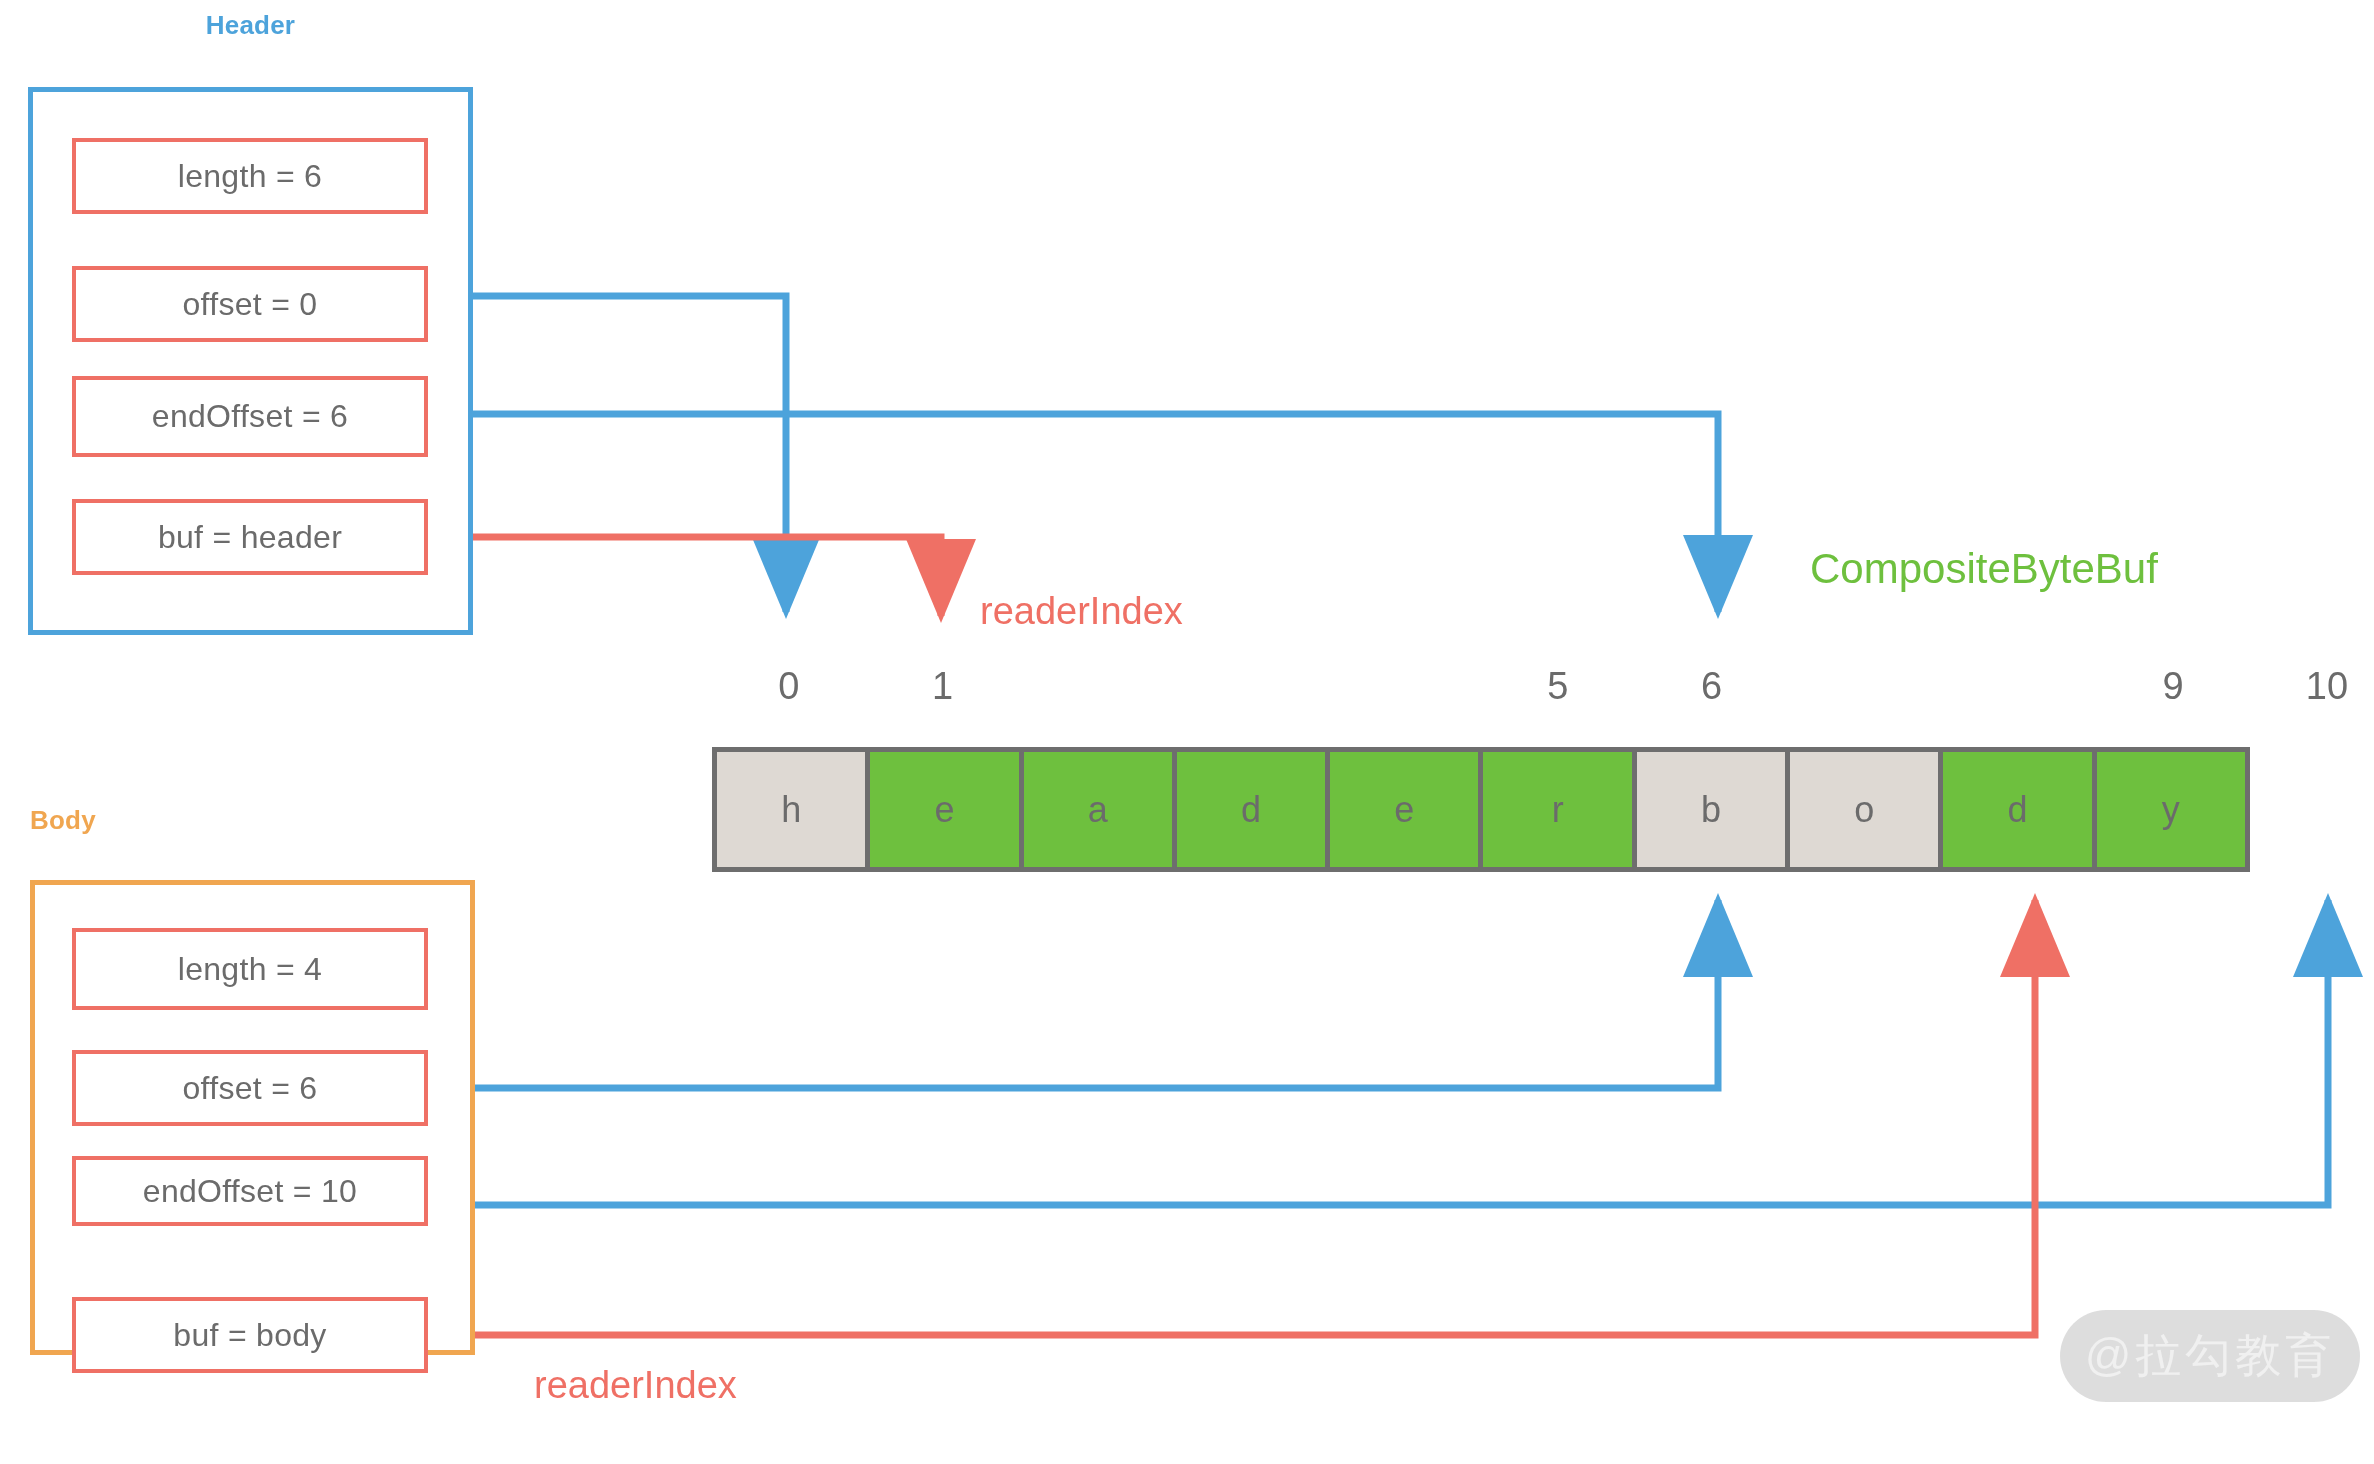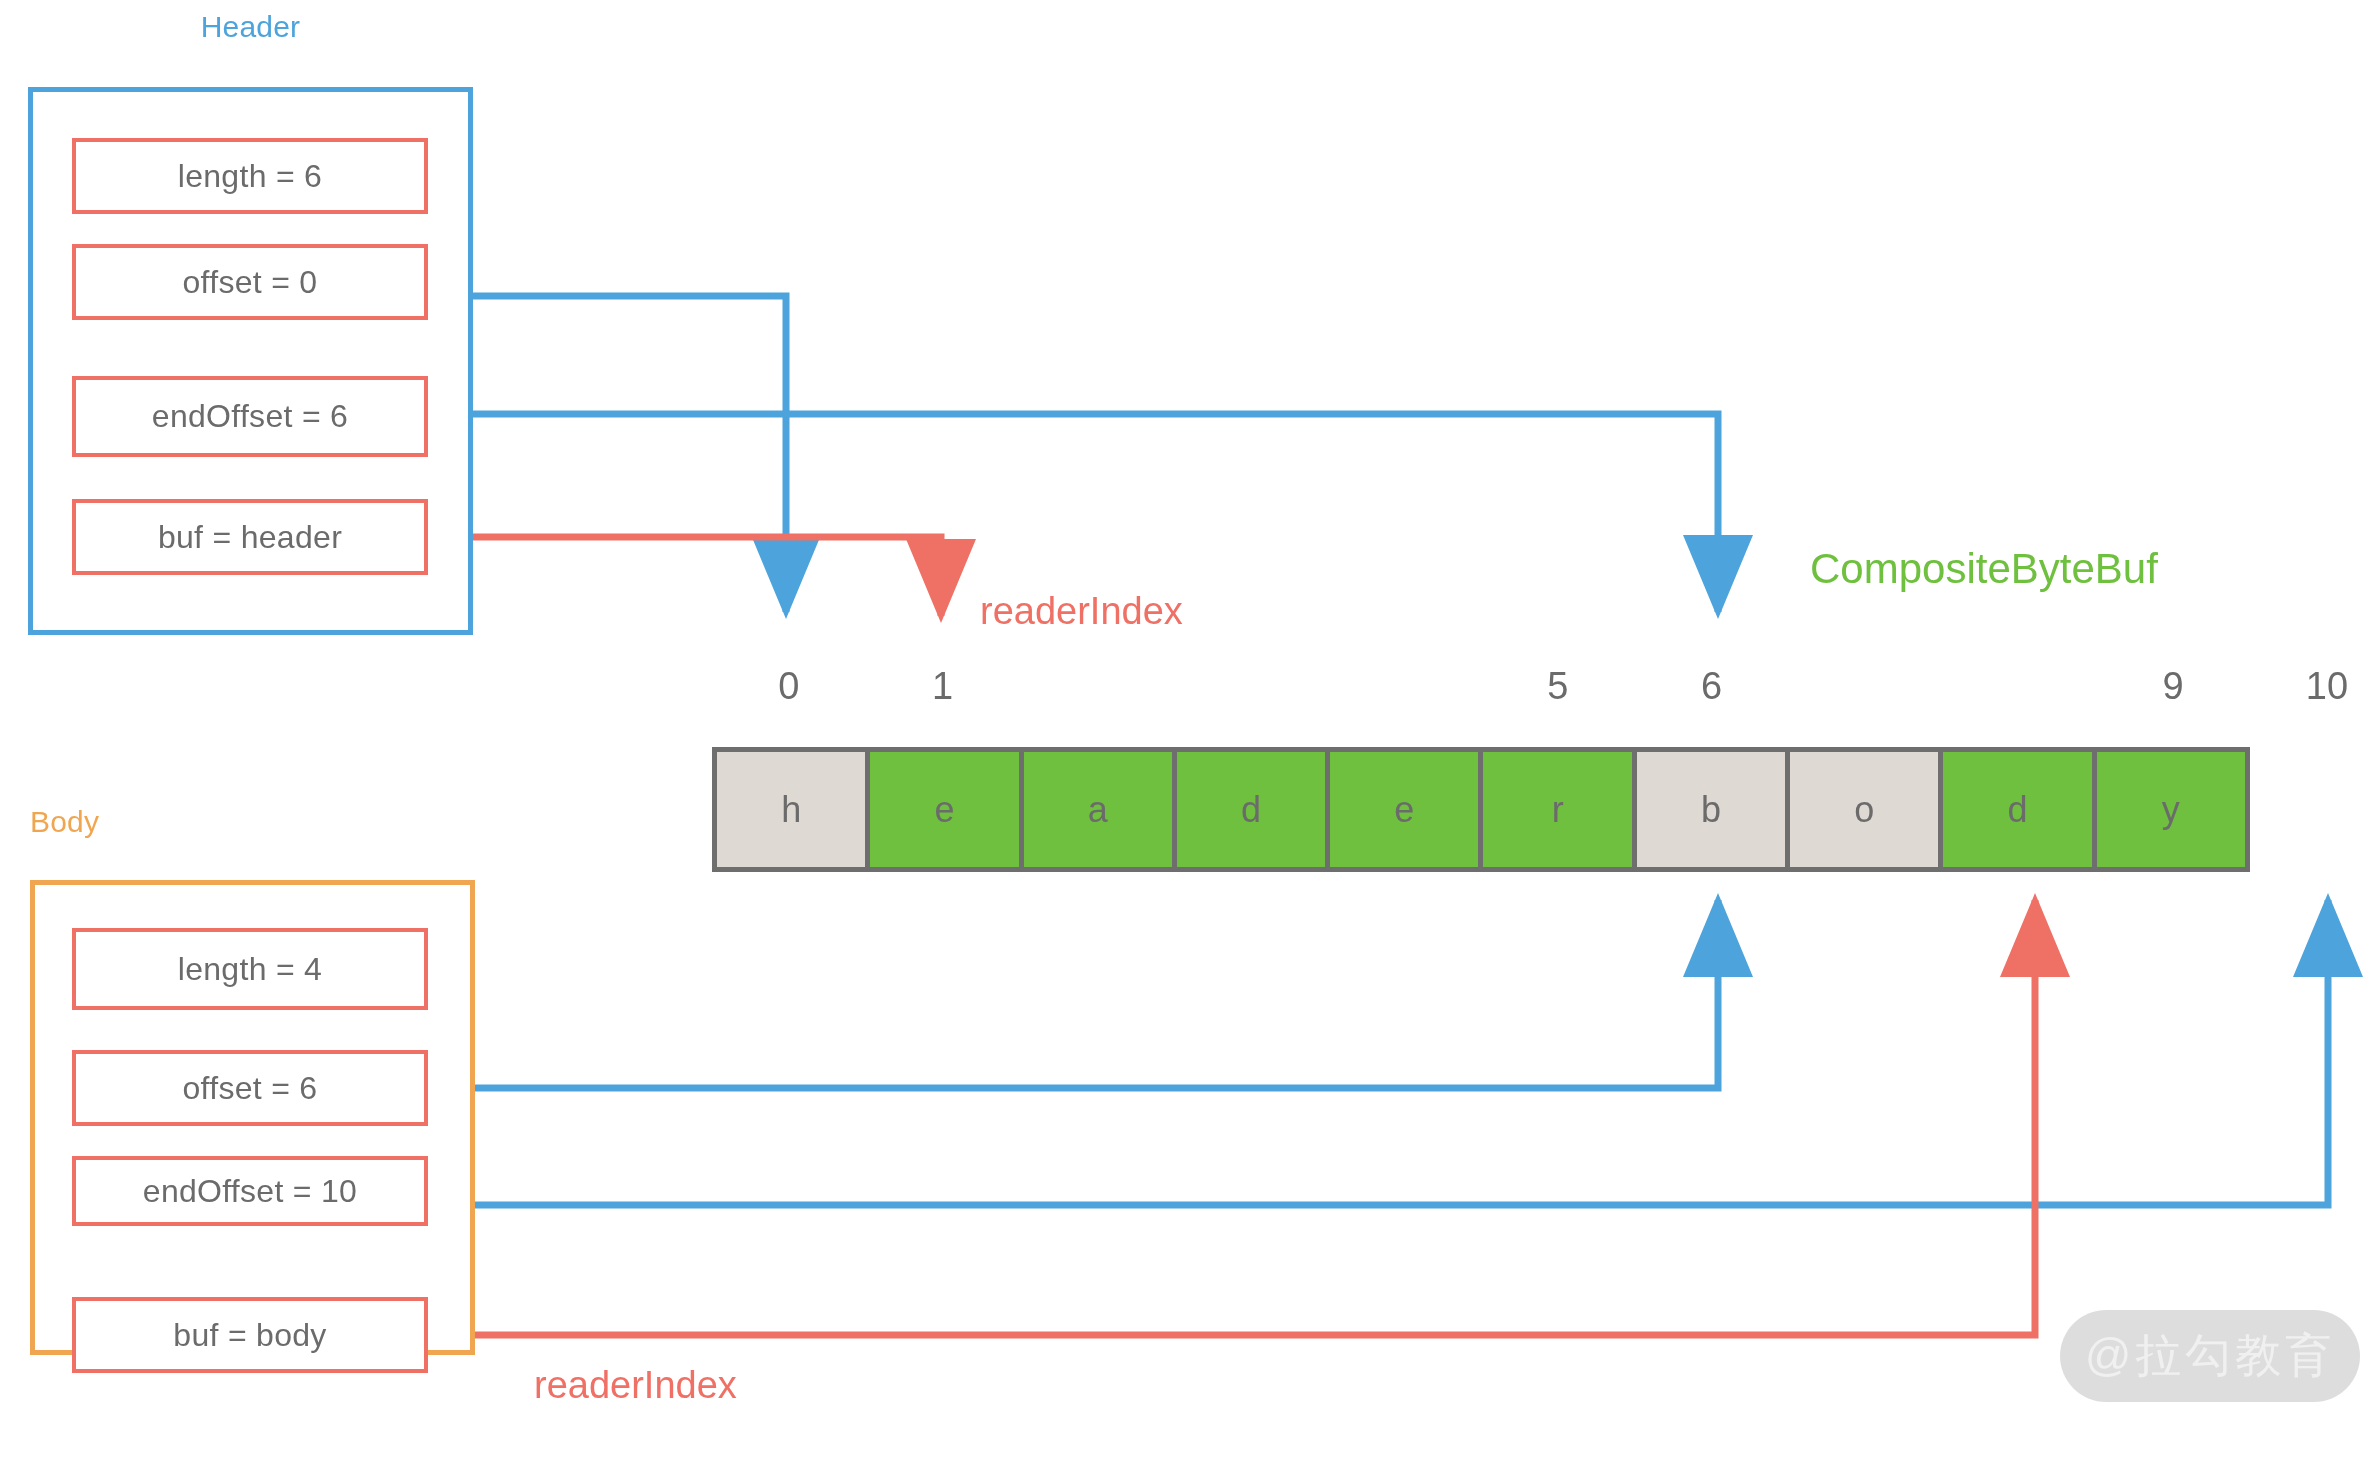--- a/index.html
+++ b/index.html
@@ -13,22 +13,22 @@
   #stage {
     position: relative;
     width: 2374px;
     height: 1464px;
     background: #ffffff;
     overflow: hidden;
   }
   
   .group-title {
     position: absolute;
-    font-size: 30px;
-    font-weight: 400;
+    font-size: 26px;
+    font-weight: 700;
     letter-spacing: .2px;
     white-space: nowrap;
   }
   .group-box {
     position: absolute;
     box-sizing: border-box;
     background: #ffffff;
   }
   .field-row {
     position: absolute;
@@ -136,21 +136,21 @@
 
     <path d="M 452 1335 H 2035 V 900" fill="none" stroke="#ef7065" stroke-width="7" marker-end="url(#arrow-red-up)"></path>
     <circle cx="432" cy="1335" r="15" fill="#ffffff" stroke="#ef7065" stroke-width="6"></circle>
   </svg>
 
   <div class="group-title" style="left:28px; top:10px; width:445px; text-align:center; color:#4da3db;">Header</div>
 
   <div class="group-box" style="left:28px; top:87px; width:445px; height:548px; border:5px solid #4da3db;"></div>
 
   <div class="field-row" style="left:72px; top:138px; width:356px; height:76px;">length = 6</div>
-  <div class="field-row" style="left:72px; top:244px; width:356px; height:76px;">offset = 0</div>
+  <div class="field-row" style="left:72px; top:266px; width:356px; height:76px;">offset = 0</div>
   <div class="field-row" style="left:72px; top:376px; width:356px; height:81px;">endOffset = 6</div>
   <div class="field-row" style="left:72px; top:499px; width:356px; height:76px;">buf = header</div>
 
   <div class="group-title" style="left:30px; top:805px; width:445px; text-align:left; color:#f0a650;">Body</div>
 
   <div class="group-box" style="left:30px; top:880px; width:445px; height:475px; border:5px solid #f0a650;"></div>
 
   <div class="field-row" style="left:72px; top:928px; width:356px; height:82px;">length = 4</div>
   <div class="field-row" style="left:72px; top:1050px; width:356px; height:76px;">offset = 6</div>
   <div class="field-row" style="left:72px; top:1156px; width:356px; height:70px;">endOffset = 10</div>

